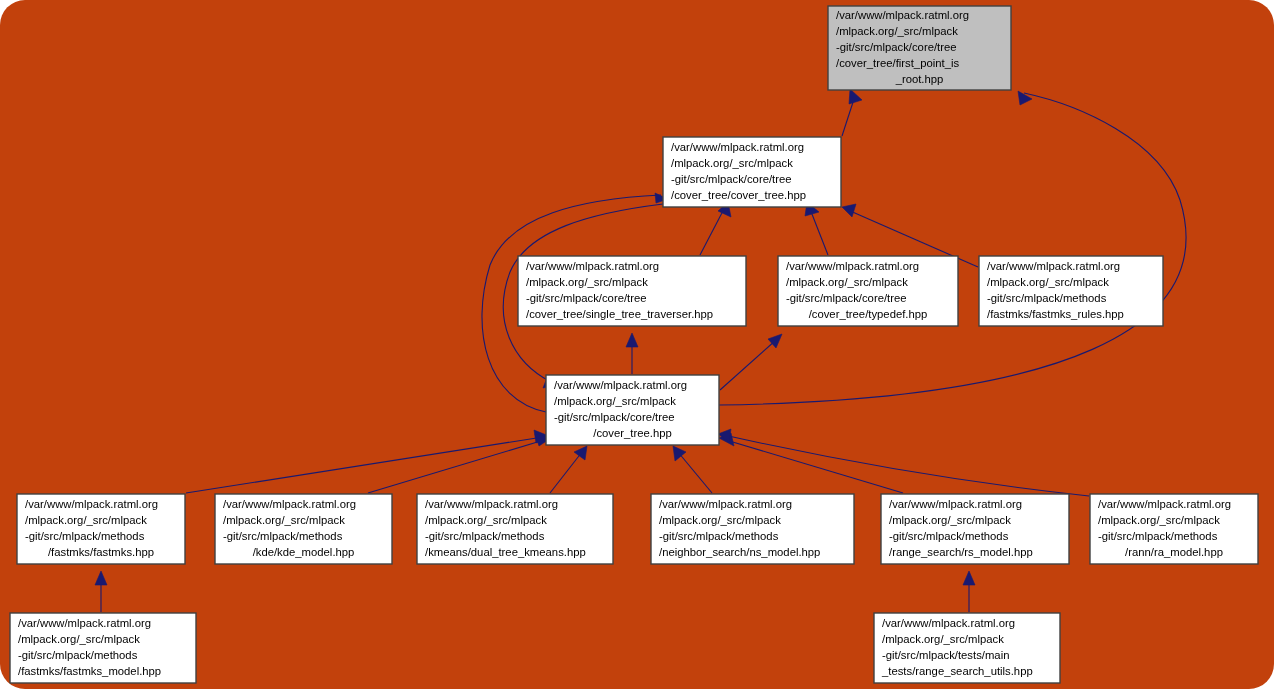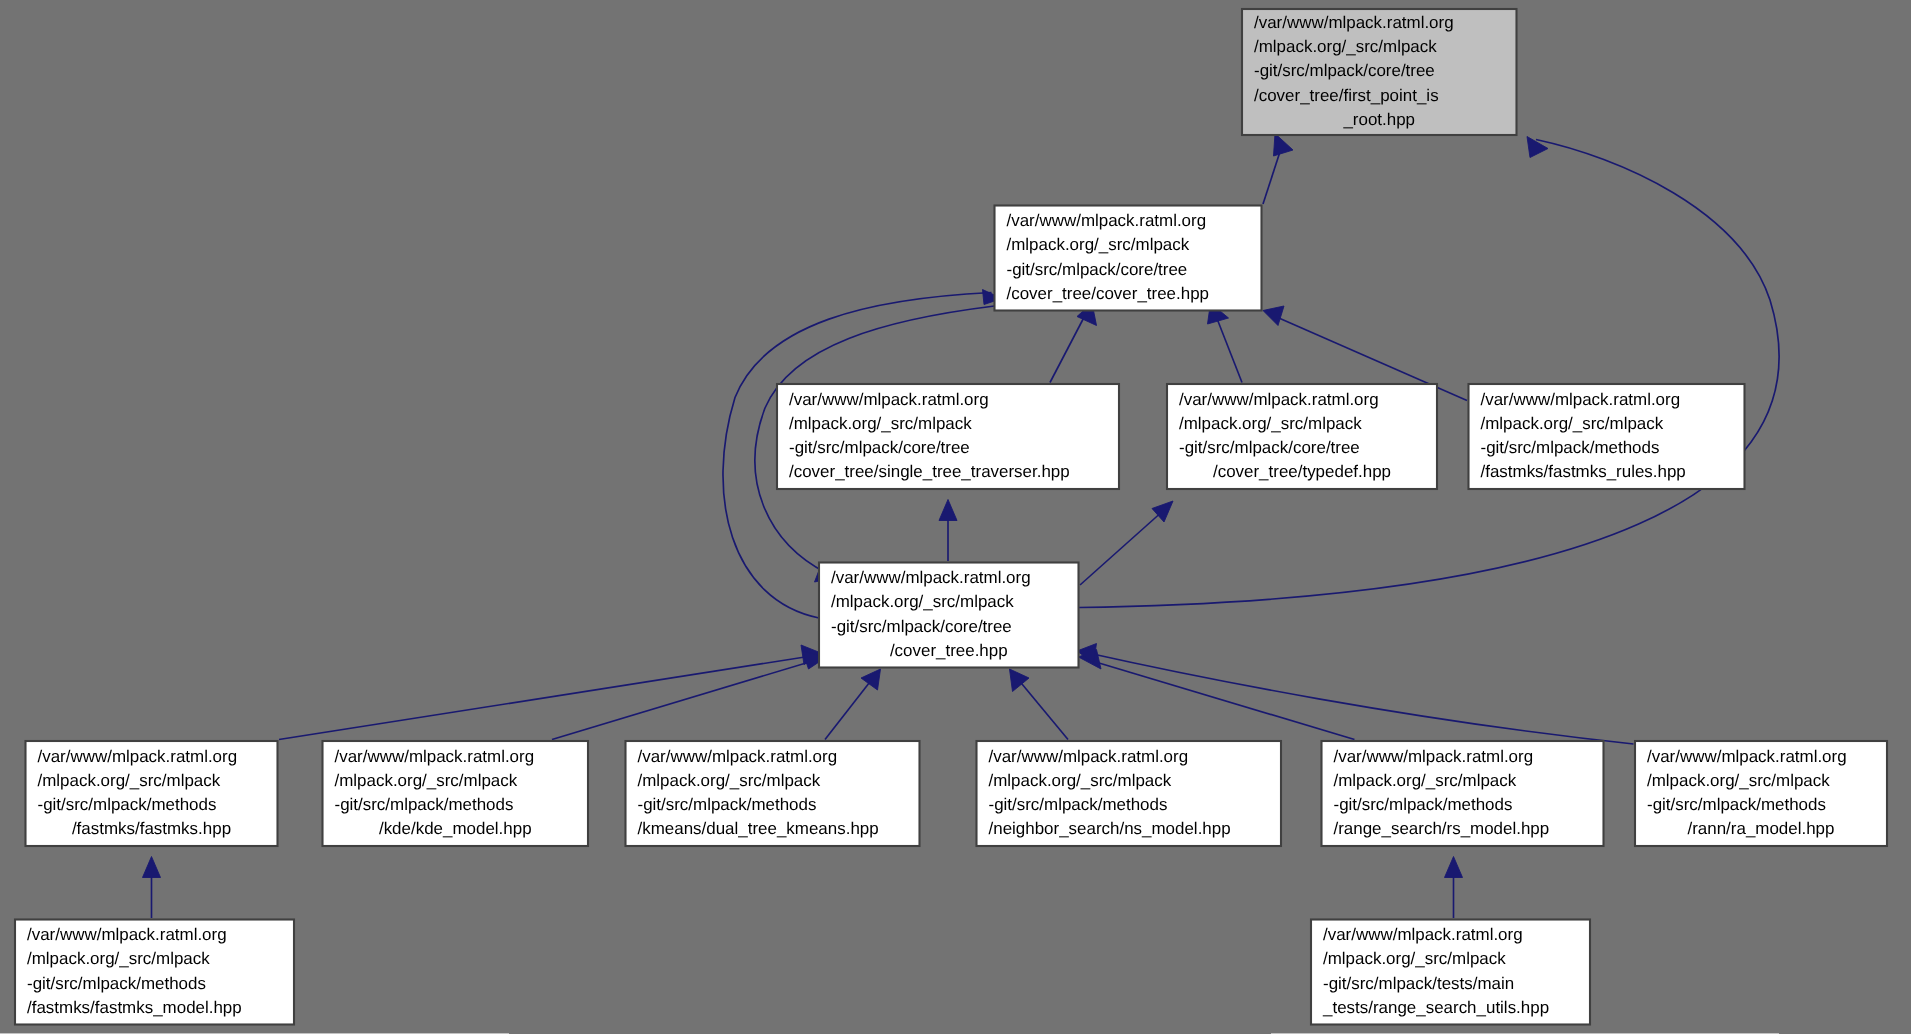--- a/index.html
+++ b/index.html
@@ -4,23 +4,24 @@
 <style>
   html, body {
     margin: 0;
     padding: 0;
     background: #ffffff;
   }
   #graph-root {
     position: relative;
     width: 1274px;
     height: 689px;
-    background: #737373;
+    background: #c2410c;
     font-family: "Liberation Sans", sans-serif;
     overflow: hidden;
+    border-radius: 25px;
   }
   svg#graph-canvas {
     position: absolute;
     left: 0;
     top: 0;
     width: 1274px;
     height: 689px;
   }
   .node-box {
     fill: #ffffff;

